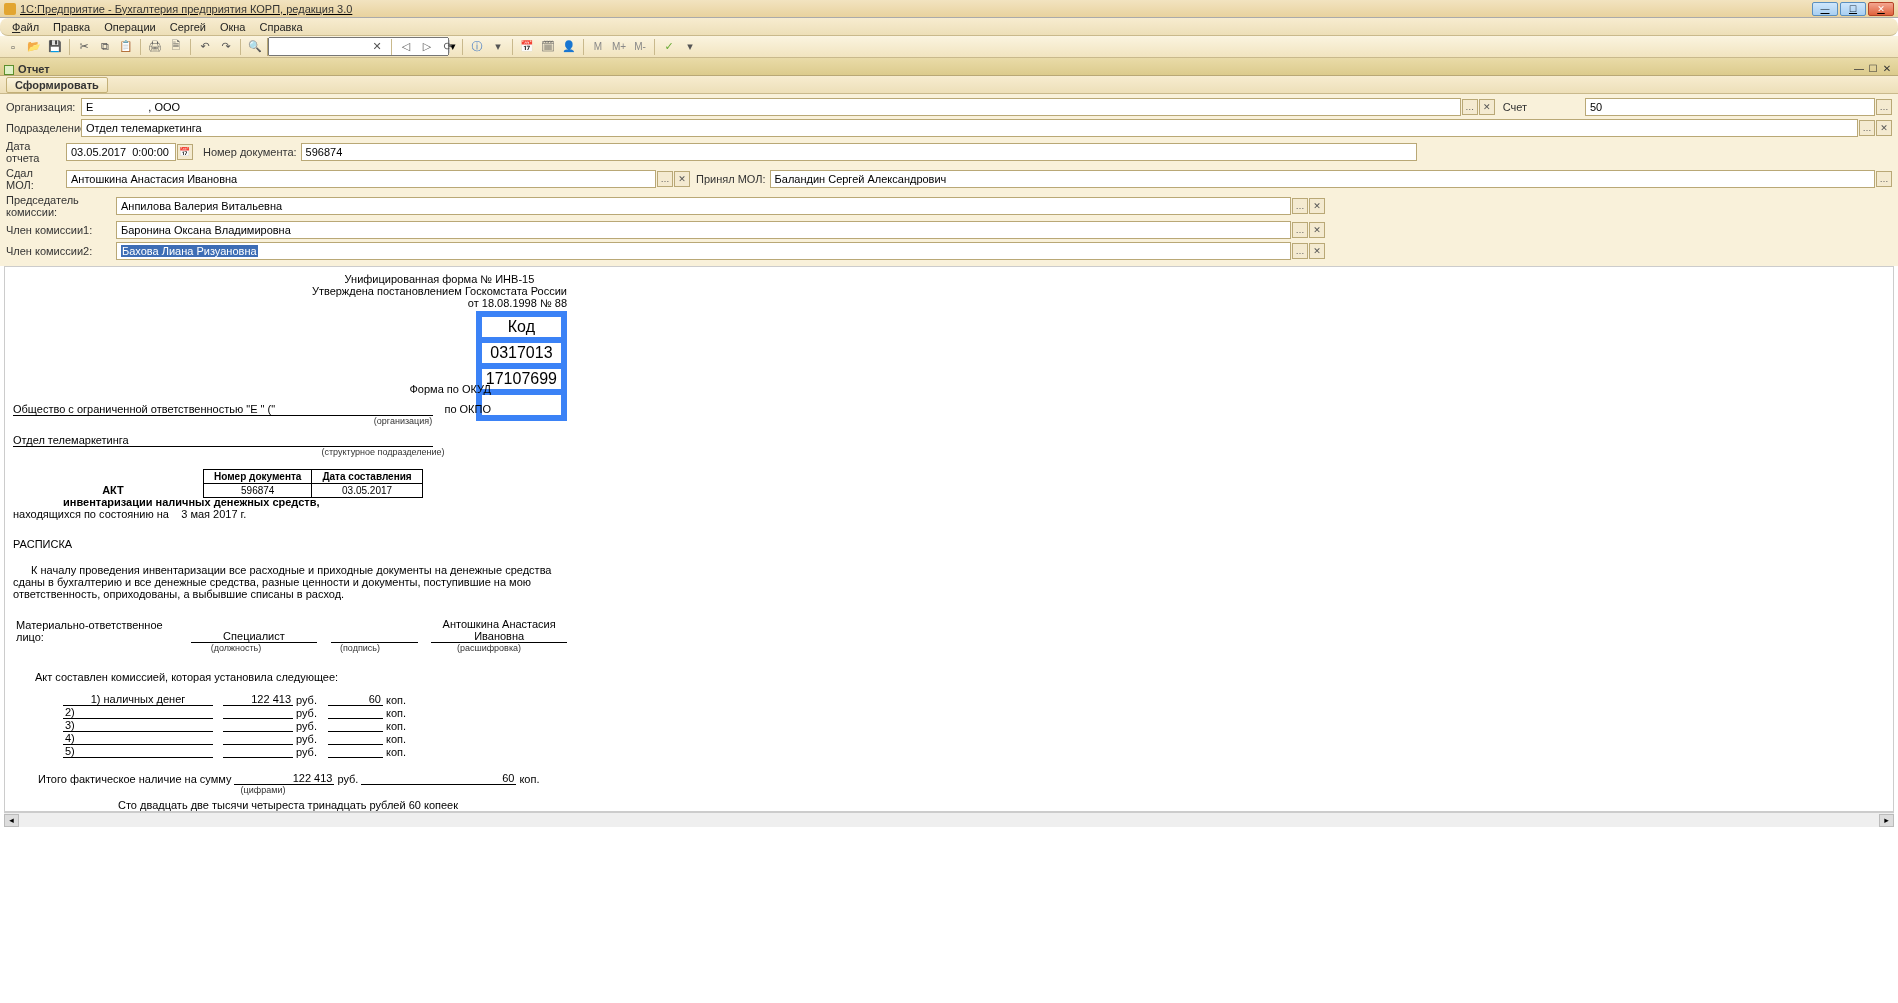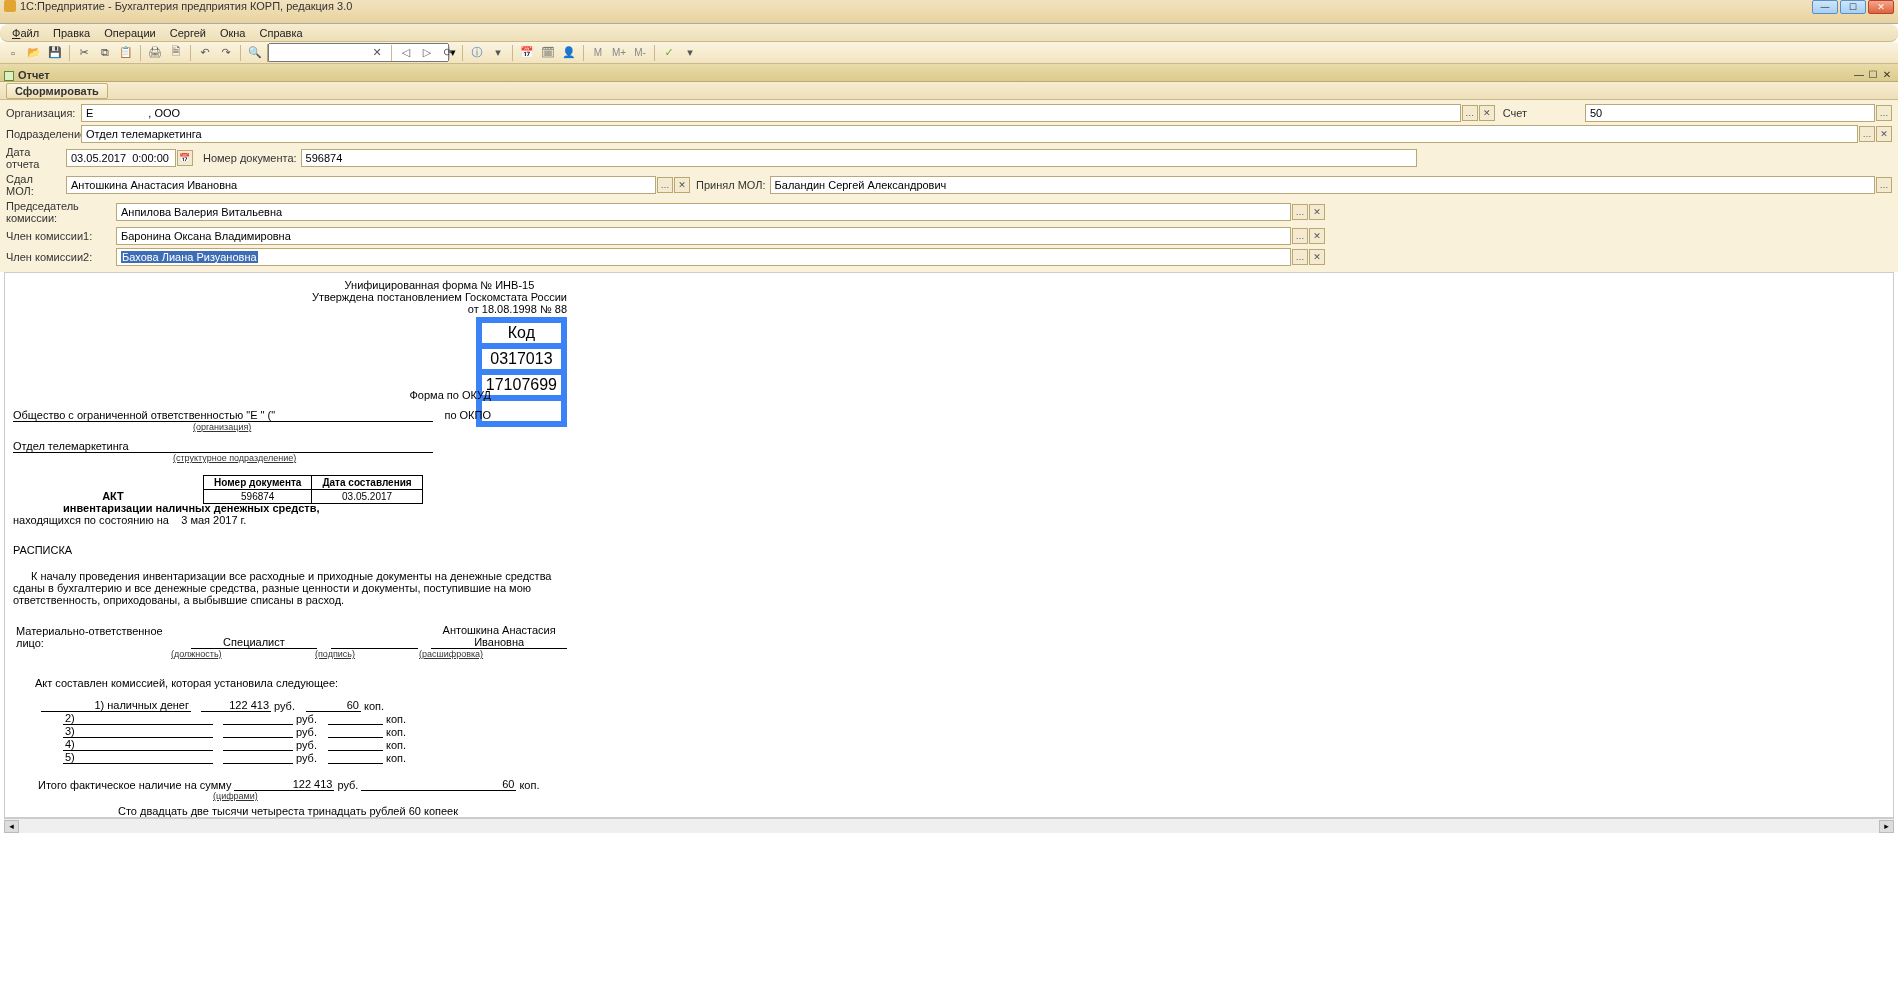--- a/index.html
+++ b/index.html
@@ -1,17 +1,17 @@
 <!DOCTYPE html>
 <html><head>
 <meta charset="utf-8">
 <style>
 * { box-sizing: border-box; margin: 0; padding: 0; }
 body { font-family: Arial, sans-serif; font-size: 11px; background: #fff; overflow: hidden; }
-.titlebar { height: 24px; background: linear-gradient(#f2e3c0,#e8d29e); display: flex; padding: 0 4px; border-bottom:1px solid #aaa;}
+.titlebar { height: 18px; background: linear-gradient(#f2e3c0,#e8d29e); display: flex; align-items: center; padding: 0 4px; border-bottom:1px solid #aaa;text-decoration:underline;}
 .titlebar .icon { width:12px; height:12px; background:#e2a531; border-radius:2px; margin-right:4px; display:inline-block;}
 .titlebar .title { color:#333; font-size:11px; flex:1; }
 .winbtns { display:flex; gap:2px; }
 .winbtn { width:26px; height:14px; background:linear-gradient(#cfe6fb,#a8cff2); border:1px solid #5a8fbf; border-radius:2px; display:flex; align-items:center; justify-content:center; font-size:9px; color:#234;}
 .winbtn.close { background:linear-gradient(#f3a68f,#e0633d); border-color:#b54326; color:#fff;}
 .menubar { height:18px; background:linear-gradient(#f7ecd0,#eddfb8); display:flex; align-items:center; padding:0 6px; gap:2px; border-bottom:1px solid #c9b98c;border-radius:8px;}
 .menubar span { padding:1px 6px; color:#222; cursor:default;}
 .menubar span u { text-decoration: underline;}
 .toolbar { height:22px; background:linear-gradient(#fbf4e0,#f1e4bf); display:flex; align-items:center; padding:0 4px; gap:3px; border-bottom:1px solid #c9b98c;}
 .tbtn { width:18px; height:18px; border:1px solid transparent; border-radius:2px; display:flex; align-items:center; justify-content:center; font-size:11px; color:#555;}
@@ -29,21 +29,21 @@
 .flabel { color:#333; padding-right:4px;}
 .finput { height:18px; background:#fff; border:1px solid #b9a876; padding:1px 4px; display:flex; align-items:center; }
 .finput input { border:none; outline:none; width:100%; font:inherit; background:transparent;}
 .ctlbtn { width:16px; height:16px; border:1px solid #b9a876; background:#f4ead0; margin-left:1px; display:flex; align-items:center; justify-content:center; font-size:9px; color:#555;}
 .sel { background:#3d6db5; color:#fff; padding:0 1px;}
 .docbg { background:#fff; border:1px solid #ccc; margin:0 4px; height:546px; overflow:auto;}
 .doc { padding:6px 8px 20px 8px; font-size:11px; color:#000; width:570px;}
 .codebox { border:1px solid #000; border-collapse:collapse; }
 .codebox td { border:6px solid #3b82f6; padding:1px 4px; text-align:center; font-size:16px;}
 .ul { border-bottom:1px solid #000; }
-.cap { font-size:9px; color:#333;text-decoration:underline;}
+.cap { font-size:9px; text-align:center; color:#333;}
 .dtb { border-collapse:collapse;}
 .dtb th, .dtb td { border:1px solid #000; padding:1px 10px; font-size:10px; text-align:center;}
 .line { display:flex; align-items:flex-end; }
 .line .seg { border-bottom:1px solid #000; text-align:center; padding:0 2px; min-height:13px;}
 .line .lbl { padding:0 3px;}
 .hscroll { height:15px; background:#efefef; border-top:1px solid #ccc; display:flex; align-items:center; margin:0 4px;}
 .hscroll .arr { width:15px; height:13px; background:#ddd; border:1px solid #bbb; display:flex; align-items:center; justify-content:center; font-size:9px;}
 .hscroll .track { flex:1;}
 </style>
 </head>
@@ -271,21 +271,21 @@
     <span style="width:14px"></span>
     <span class="cap" style="width:90px">(подпись)</span>
     <span style="width:14px"></span>
     <span class="cap" style="width:140px">(расшифровка)</span>
   </div>
 
   <div style="margin-top:18px; margin-left:22px">Акт составлен комиссией, которая установила следующее:</div>
 
   <div style="margin-top:10px">
     <div class="line">
-          <span class="seg" style="width:150px;text-align:right;margin-left:28px">1) наличных денег</span>
+          <span class="seg" style="width:150px;text-align:center;margin-left:50px">1) наличных денег</span>
           <span style="width:10px"></span>
           <span class="seg" style="width:70px;text-align:right">122 413</span>
           <span class="lbl">руб.</span>
           <span style="width:8px"></span>
           <span class="seg" style="width:55px;text-align:right">60</span>
           <span class="lbl">коп.</span>
         </div>
     <div class="line">
           <span class="seg" style="width:150px;text-align:left;margin-left:50px">2)</span>
           <span style="width:10px"></span>

